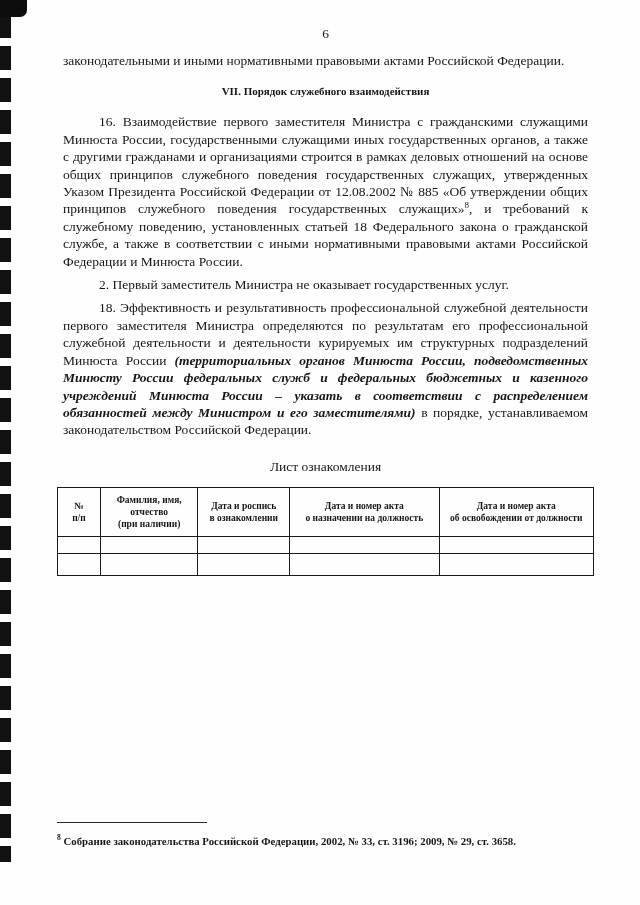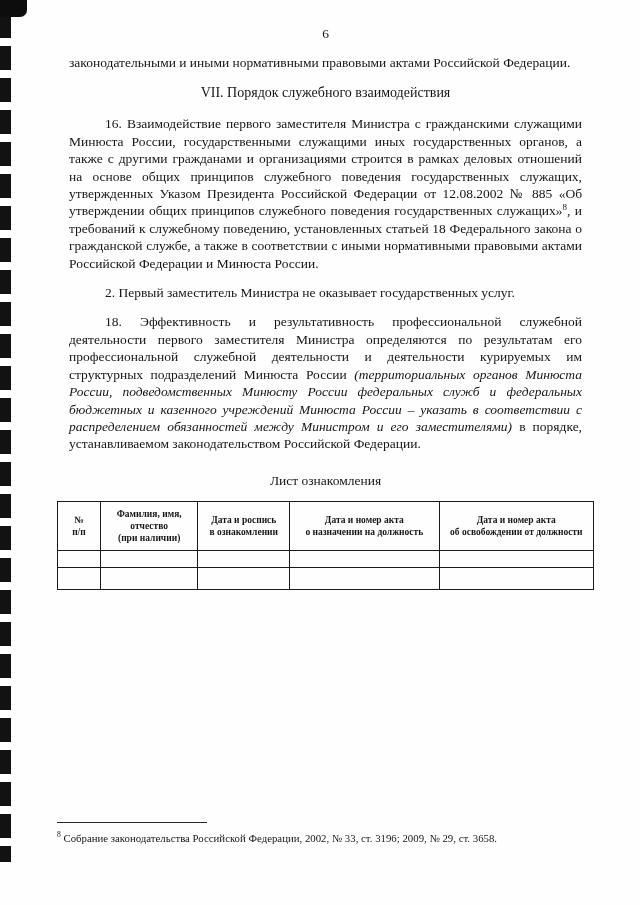--- a/index.html
+++ b/index.html
@@ -35,39 +35,39 @@
     position: absolute;
     left: 57px; top: 26px;
     width: 537px;
   }
   .page-number {
     text-align: center;
     font-size: 13.5px;
     margin-bottom: 10px;
   }
   p.para {
-    margin: 12px;
+    margin: 6px;
     font-size: 13.5px;
     line-height: 17.4px;
     text-align: justify;
   }
   p.indent { text-indent: 36px; }
   .heading {
     margin: 13px 0 13px 0;
-    font-size: 14px;
+    font-size: 11px;
     line-height: 18px;
-    font-weight: normal;
+    font-weight: bold;
     text-align: center;
   }
   sup.fnref {
     font-size: 9px;
     line-height: 0;
     vertical-align: super;
   }
-  .italic-bold { font-style: italic; font-weight: normal; }
+  .italic-bold { font-style: italic; font-weight: bold; }
   .list-title {
     margin: 20px 0 12px 0;
     font-size: 13.5px;
     text-align: center;
   }
   table.ack {
     width: 100%;
     border-collapse: collapse;
     table-layout: fixed;
   }
@@ -95,22 +95,22 @@
     left: 57px; top: 822px;
     width: 537px;
   }
   .footnote-rule {
     width: 150px;
     border-top: 1px solid #2a2a2a;
     margin-bottom: 5px;
   }
   .footnote-text {
     font-size: 10.8px;
-    line-height: 13px;
-    font-weight: normal;
+    line-height: 19px;
+    font-weight: bold;
   }
   .footnote-text sup { font-size: 7.5px; }
 </style>
 </head>
 <body>
 
 <div class="sheet">
 
   <div class="scan-edge"></div>
   <div class="scan-blob"></div>

